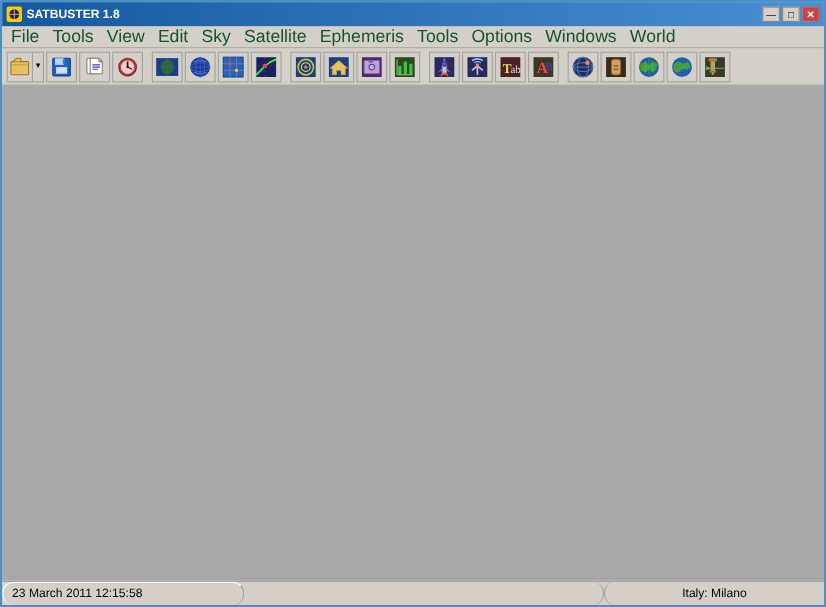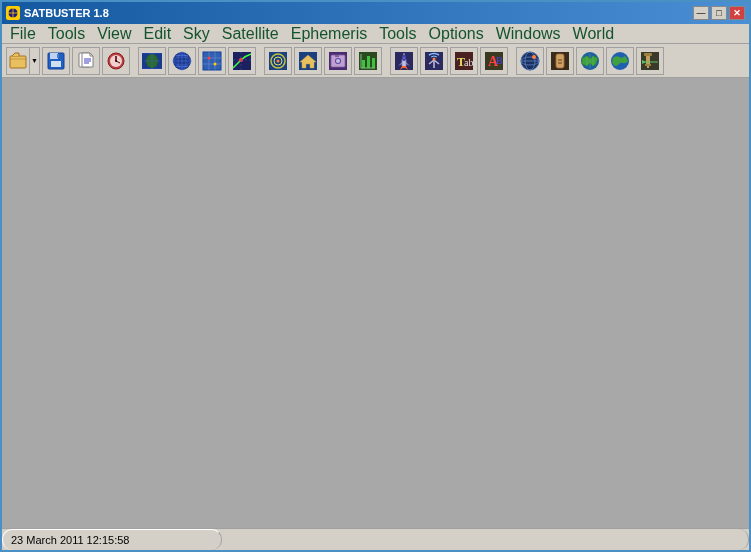--- a/index.html
+++ b/index.html
@@ -430,14 +430,17 @@
     </div>
   </div>
 
   <div class="content-area"></div>
 
   <div class="status-bar">
     <div class="status-section">
       <span>23 March 2011  12:15:58</span>
     </div>
     <div class="status-section middle"></div>
+    <div class="status-section right">
+      <span>Italy: Milano</span>
+    </div>
   </div>
 </div>
 
 </body></html>

